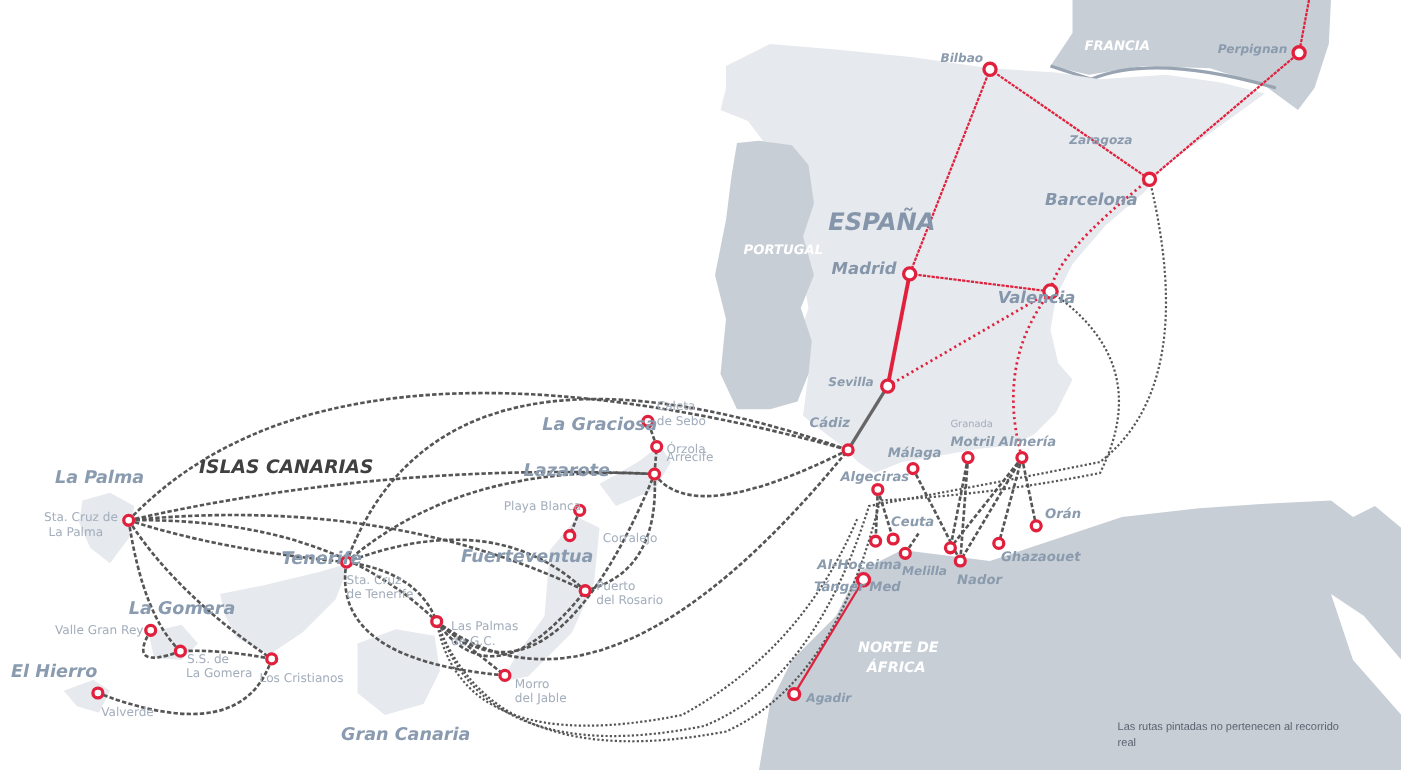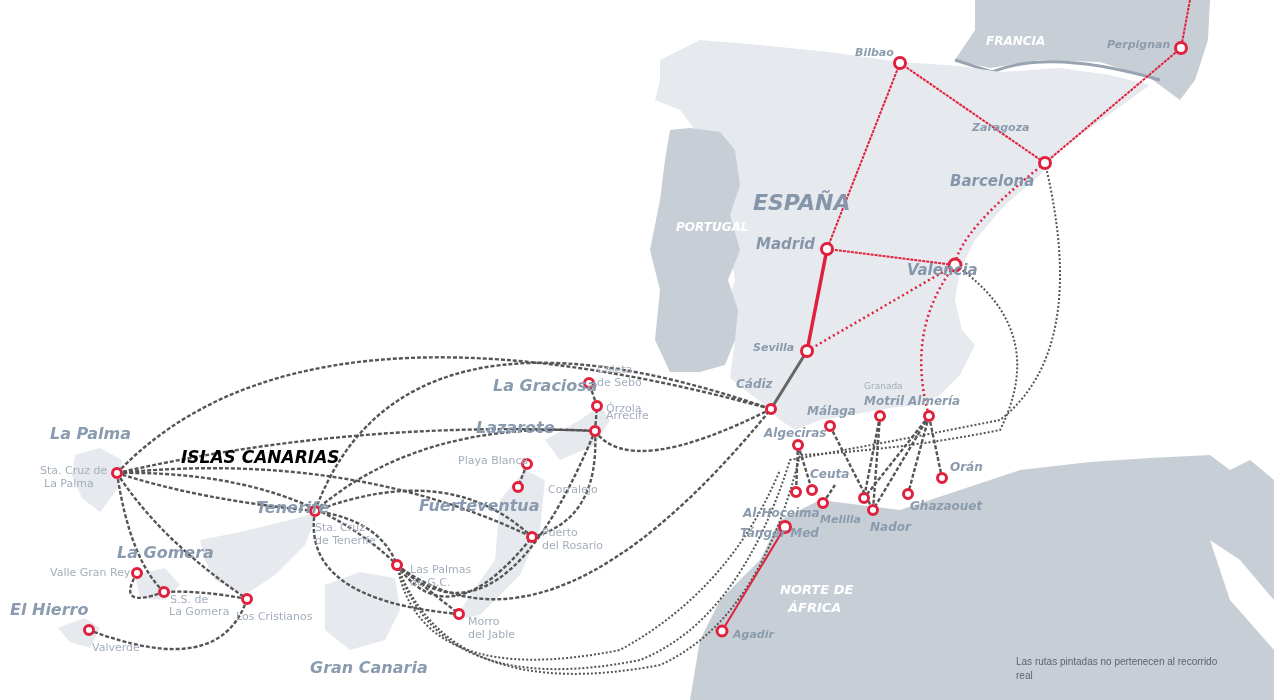--- a/index.html
+++ b/index.html
@@ -1,19 +1,19 @@
 <!DOCTYPE html>
 <html><head>
 <meta charset="utf-8">
 <style>
   html,body{margin:0;padding:0;background:#ffffff;}
   #map{position:relative;width:1274px;height:700px;overflow:hidden;background:#ffffff;font-family:"Liberation Sans",sans-serif;}
   svg{position:absolute;left:0;top:0;}
   .lbl{position:absolute;white-space:nowrap;font-family:"DejaVu Sans",sans-serif;}
-  .region{font-style:italic;font-weight:bold;color:#000000;font-size:17px;margin-top:32px;}
+  .region{font-style:italic;font-weight:bold;color:#404040;font-size:17px;}
   .island{font-style:italic;font-weight:bold;color:#8a9bb0;font-size:16px;text-align:right;}
   .city-big{font-style:italic;font-weight:bold;color:#8596ab;font-size:15px;}
   .city{font-style:italic;font-weight:bold;color:#8b9bae;font-size:12px;}
   .port{color:#a3aebc;font-size:11px;line-height:12px;}
   .country{font-style:italic;font-weight:bold;color:#ffffff;font-size:13px;}
   .country-dark{font-style:italic;font-weight:bold;color:#8596ab;font-size:22px;}
   .note{position:absolute;left:1016px;top:655px;font-size:10px;color:#5b6470;line-height:14px;width:210px;}
 </style>
 </head>
 <body>

